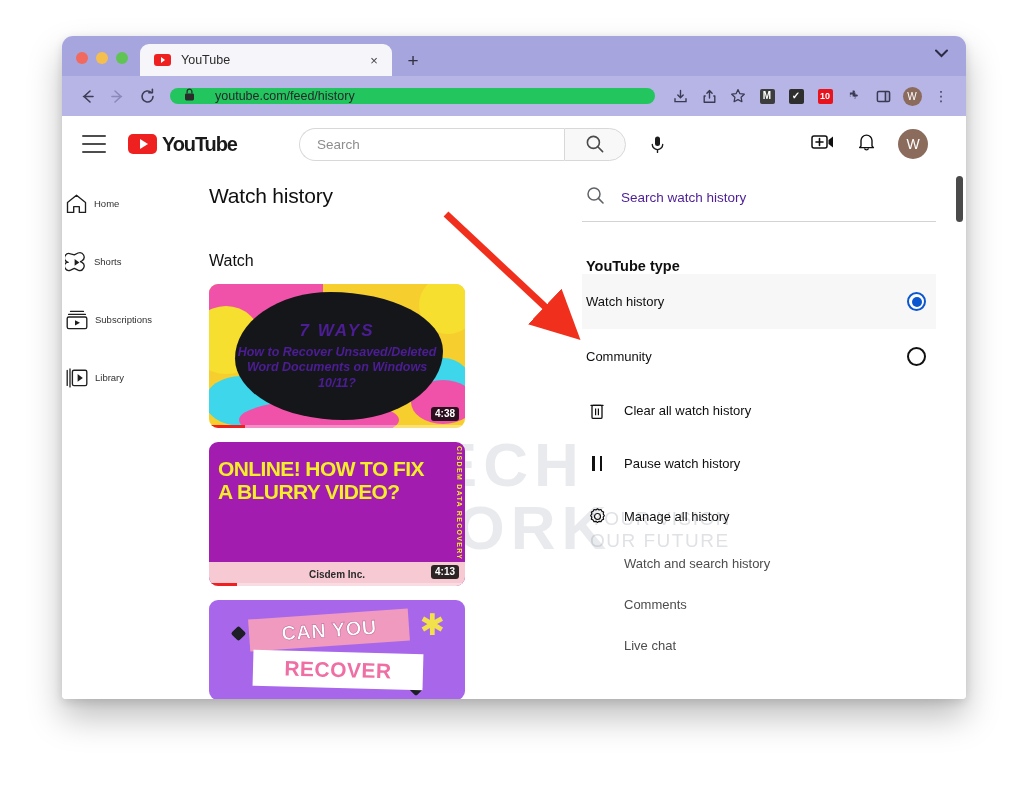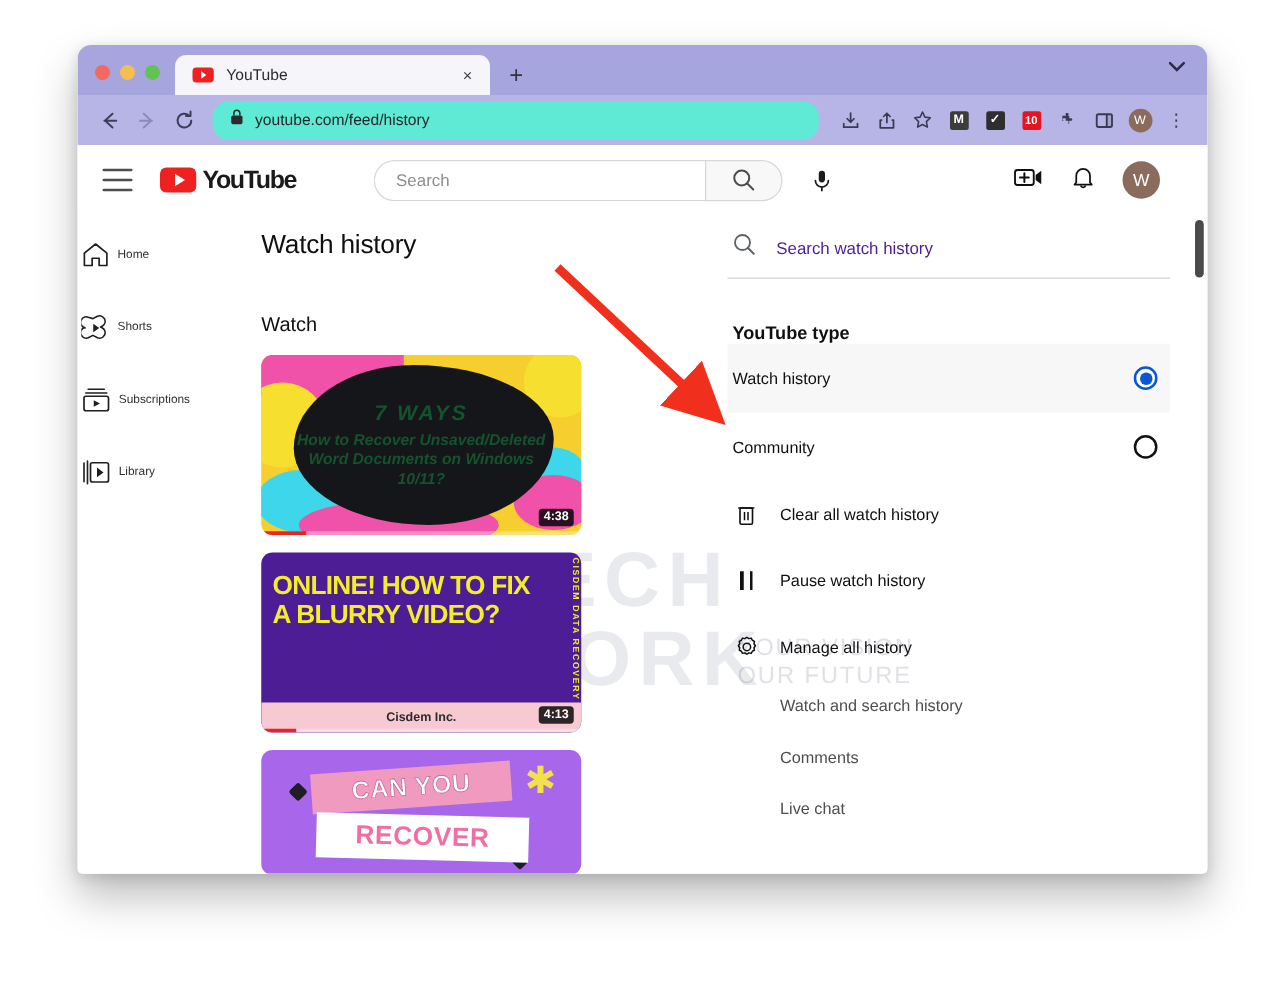--- a/index.html
+++ b/index.html
@@ -115,27 +115,27 @@
     width: 26px; height: 26px;
     display: flex; align-items: center; justify-content: center;
     color: #3d3d55;
     flex: 0 0 auto;
   }
   .nav-btn.disabled { color: #8b89b9; }
   .nav-btn svg { display: block; }
 
   .url-bar {
     flex: 1 1 auto;
-    height: 31px;
-    background: #5eead4;
+    height: 16px;
+    background: #22c55e;
     border-radius: 13px;
     display: flex;
     align-items: center;
     padding: 0 10px 0 14px;
-    gap: 9px;
+    gap: 20px;
     margin: 0 8px 0 6px;
     min-width: 0;
   }
   .url-text {
     font-size: 12.5px;
     color: #26262b;
     white-space: nowrap;
     overflow: hidden;
     text-overflow: ellipsis;
   }
@@ -313,27 +313,27 @@
   .t1 .blob-yellow-r { position: absolute; right: -12px; top: -8px; width: 58px; height: 58px; background: #f6df2e; border-radius: 50%; }
   .t1 .blob-cyan-r { position: absolute; right: -8px; top: 74px; width: 60px; height: 60px; background: #3dd6ea; border-radius: 50%; }
   .t1 .blob-pinkr { position: absolute; right: -10px; bottom: 4px; width: 64px; height: 44px; background: #ef52a8; border-radius: 50%; }
   .t1 .ink {
     position: absolute; left: 26px; top: 8px; width: 208px; height: 128px;
     background: #15161a; border-radius: 46% 54% 48% 52% / 52% 46% 54% 48%;
   }
   .t1 .t1-text {
     position: absolute; inset: 0; z-index: 3;
     display: flex; flex-direction: column; align-items: center; justify-content: center;
-    text-align: center; color: #14532d; padding: 0 26px;
+    text-align: center; color: #4c1d95; padding: 0 26px;
   }
   .t1-l1 { font-size: 17px; font-weight: bold; font-style: italic; letter-spacing: 2px; margin-bottom: 4px; }
   .t1-l2 { font-size: 12.5px; font-weight: bold; font-style: italic; line-height: 1.24; }
 
   
-  .t2 { background: #4c1d95; }
+  .t2 { background: #a21caf; }
   .t2 .t2-text {
     position: absolute; left: 9px; top: 16px; right: 34px;
     color: #f2ee2a; font-size: 21px; font-weight: bold; line-height: 1.08;
     letter-spacing: -0.6px;
   }
   .t2 .t2-side {
     position: absolute; right: 2px; top: 4px;
     color: #f2ee2a; font-size: 7px; font-weight: bold;
     writing-mode: vertical-rl; letter-spacing: 1.3px;
   }

